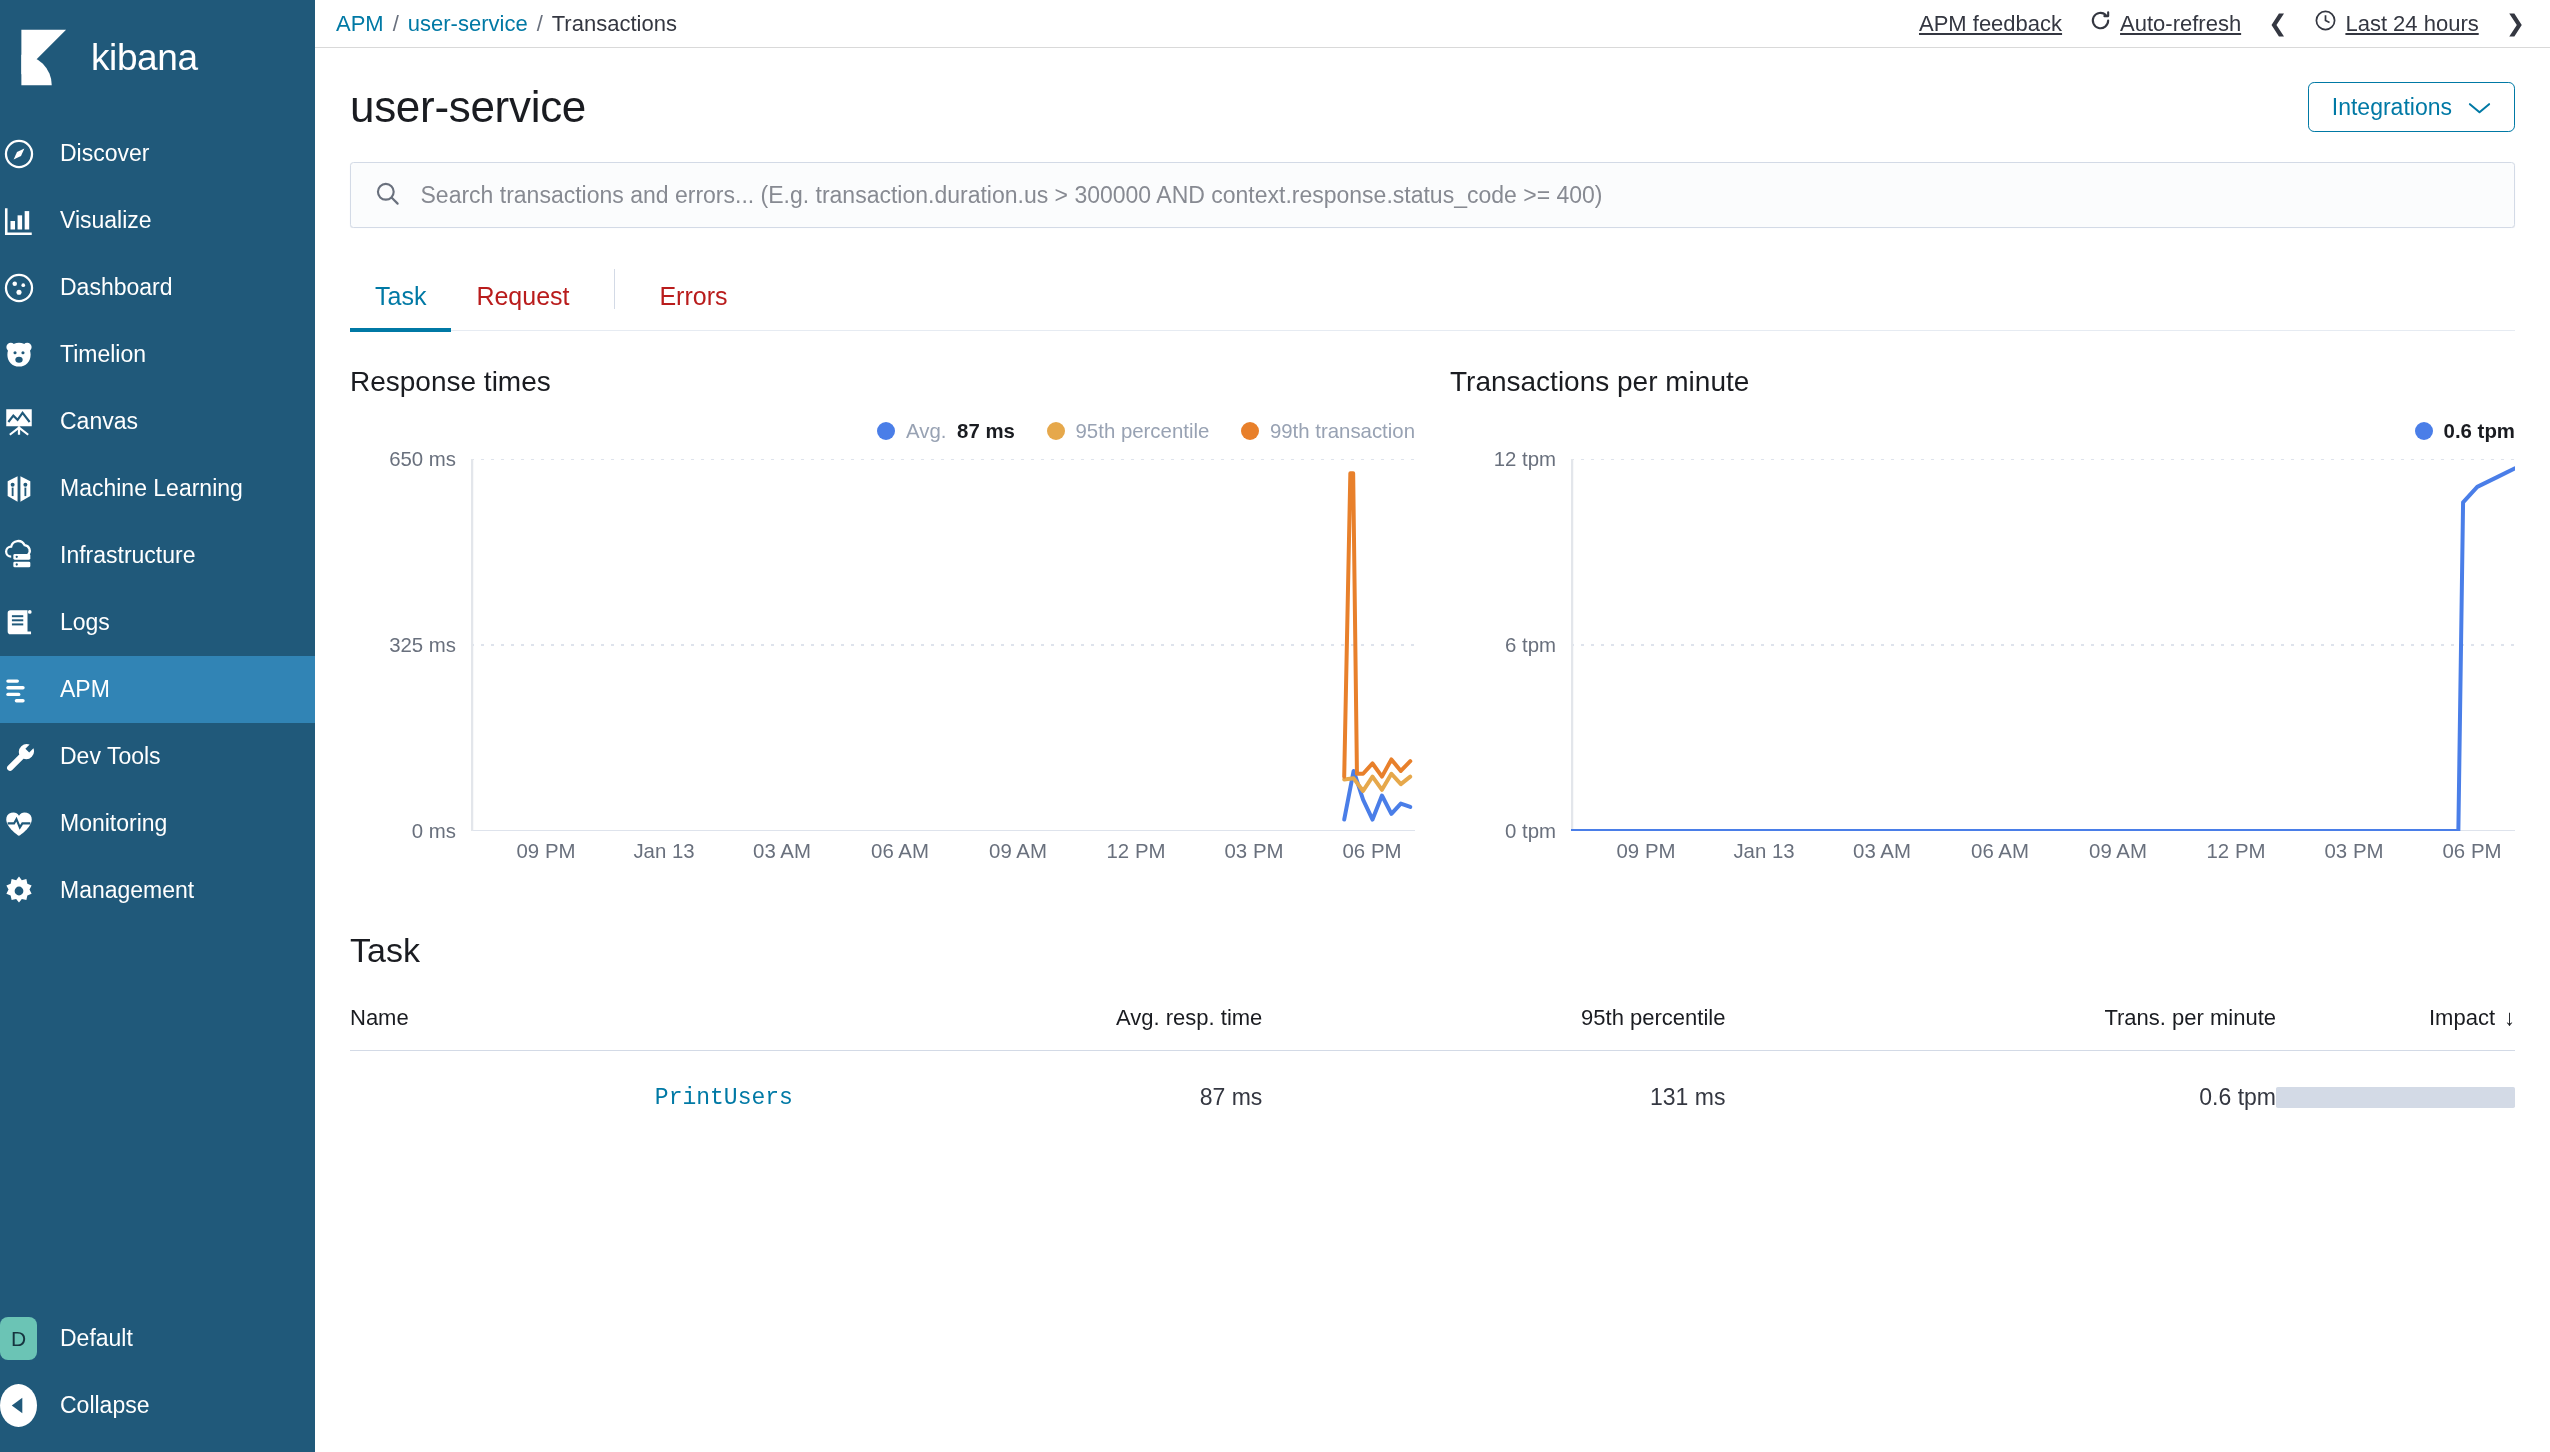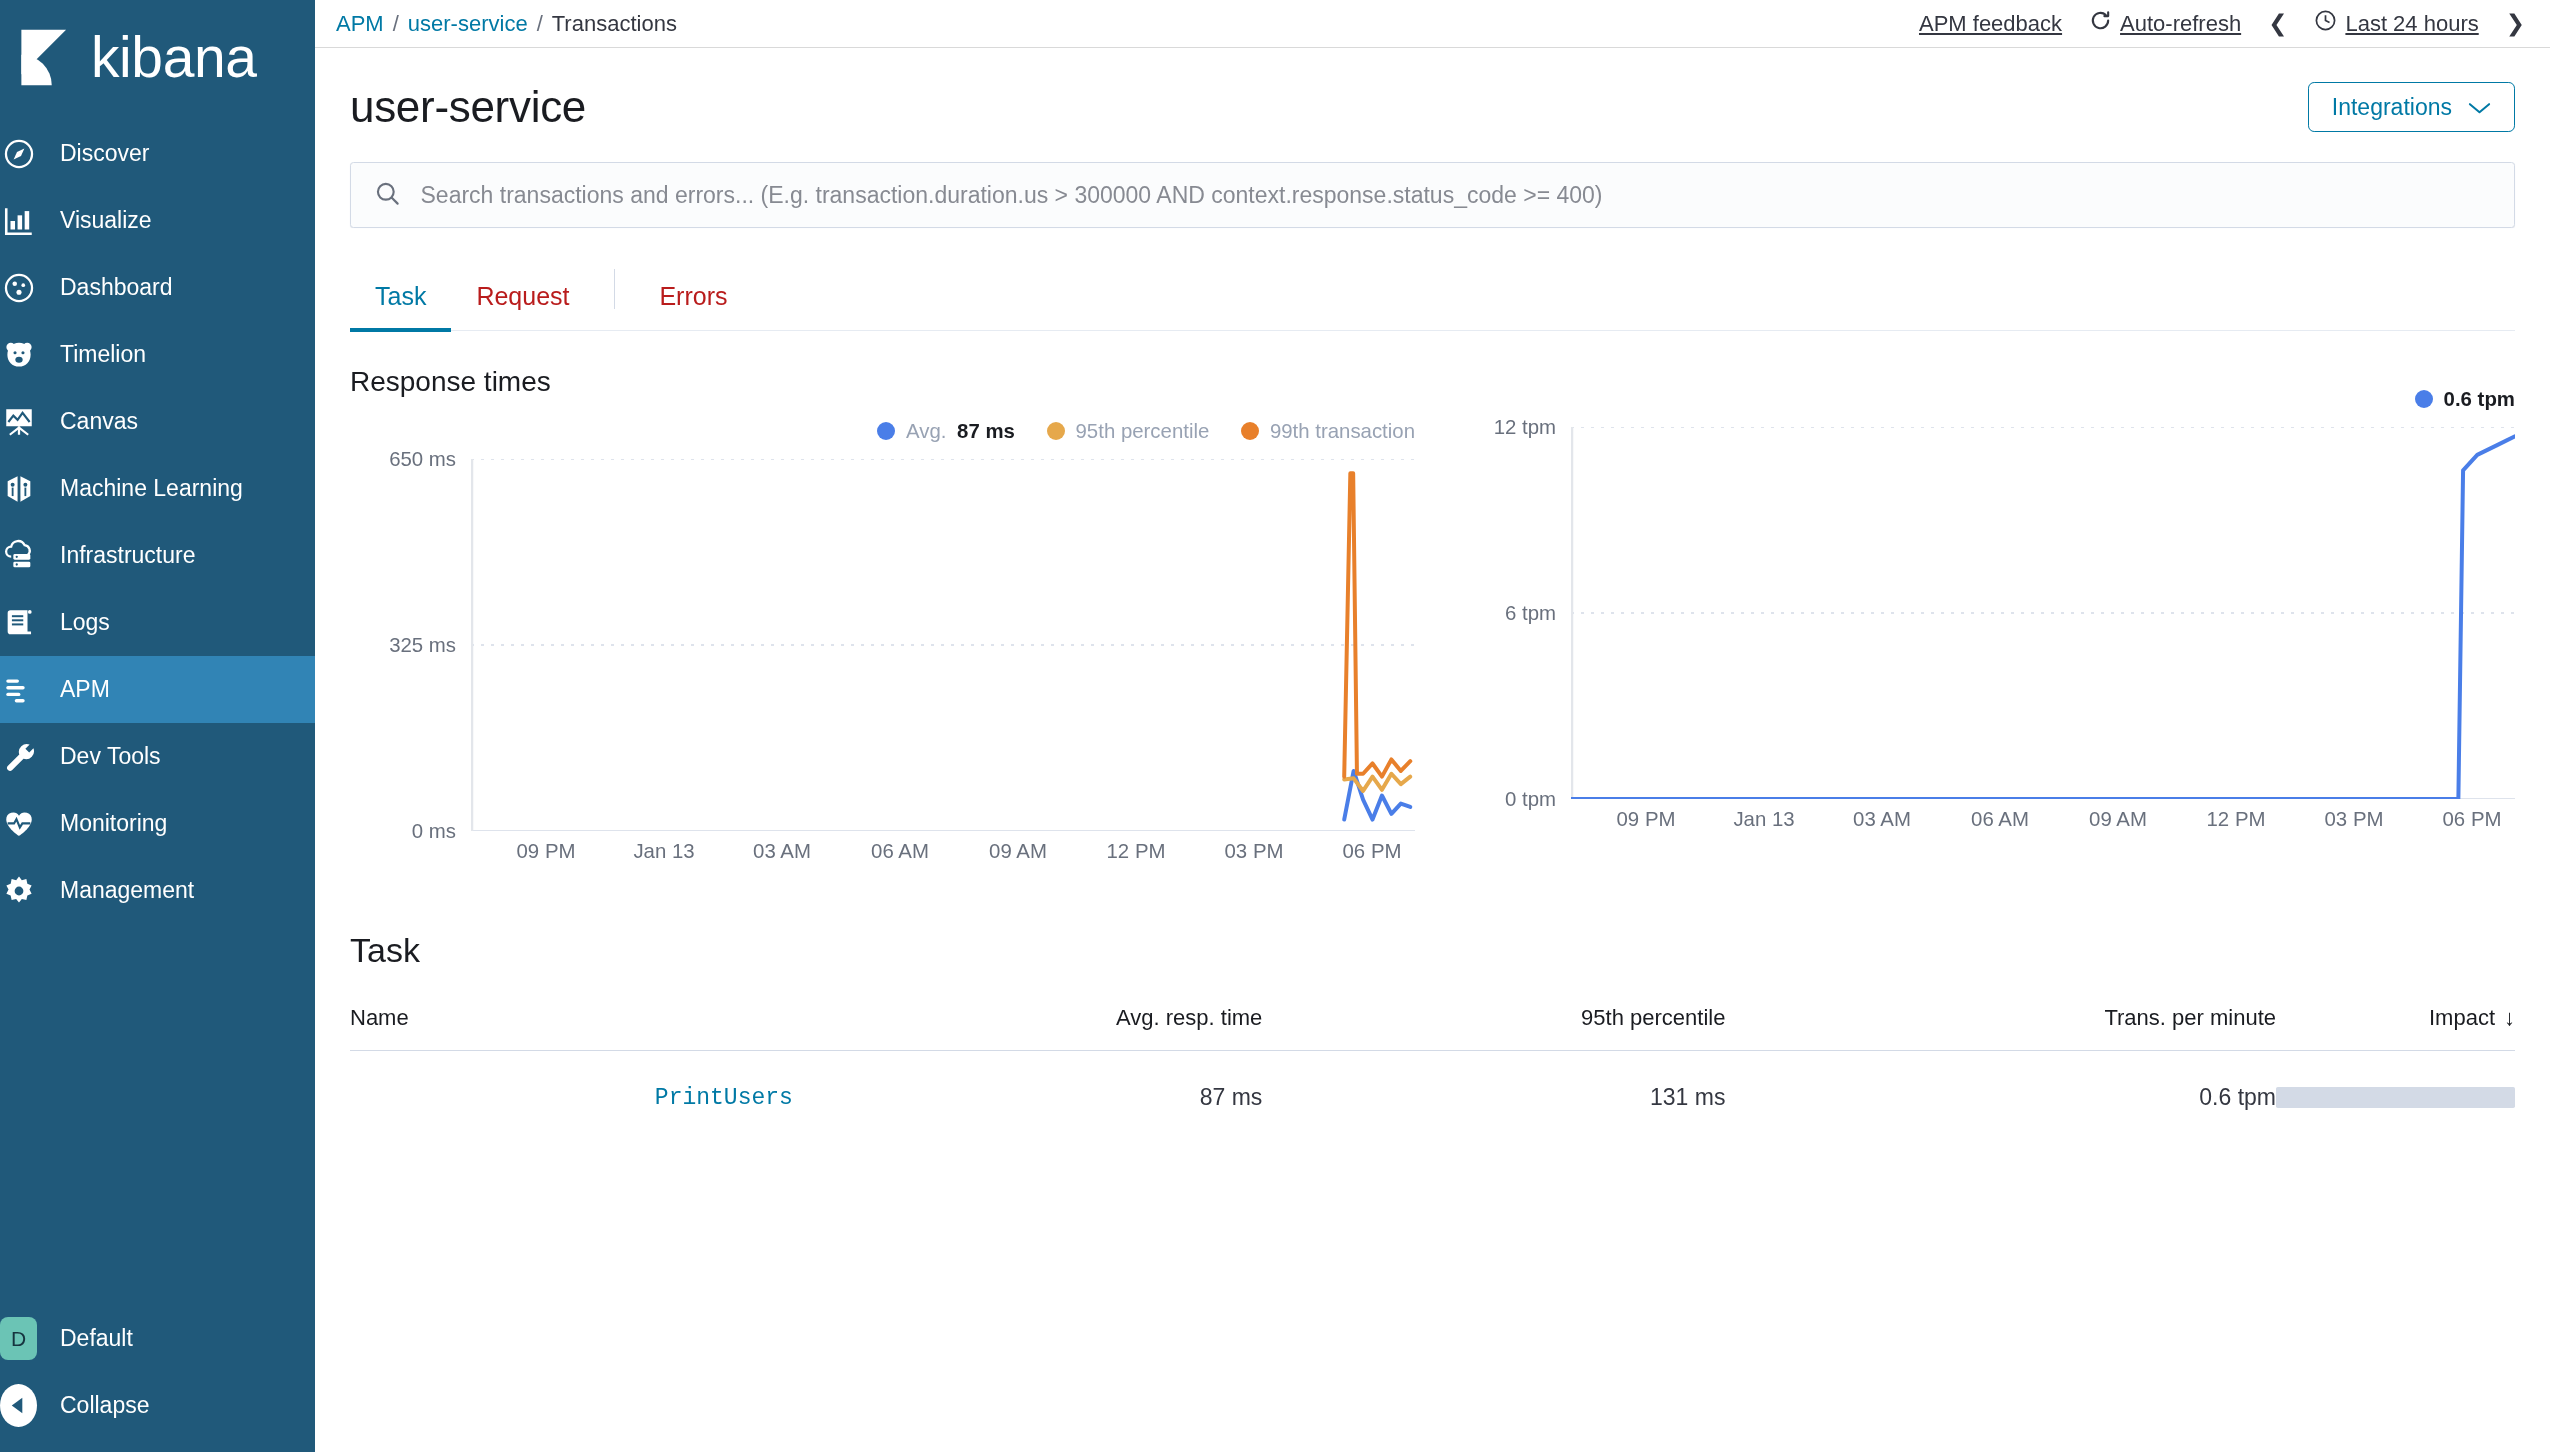--- a/index.html
+++ b/index.html
@@ -17,21 +17,21 @@
     background: #20597a;
     display: flex; flex-direction: column;
     position: relative;
   }
   .brand {
     display: flex; align-items: center;
     height: 115px; padding-left: 16px; gap: 16px;
   }
   .brand-mark { width: 59px; height: 59px; position: relative; }
   .brand-text {
-    color: #ffffff; font-size: 57px; font-weight: 400;
+    color: #ffffff; font-size: 37px; font-weight: 400;
     letter-spacing: -0.4px; line-height: 1;
   }
   .nav { margin-top: 5.3px; }
   .nav-item {
     display: flex; align-items: center; gap: 23px;
     height: 67px; 
     color: #ffffff; font-size: 23px; cursor: pointer;
   }
   .nav-item .nav-icon {
     width: 37px; height: 37px; display: flex;
@@ -425,20 +425,21 @@
                 <div class="xlabel" style="left: 43.75%;">06 AM</div>
                 <div class="xlabel" style="left: 56.25%;">09 AM</div>
                 <div class="xlabel" style="left: 68.75%;">12 PM</div>
                 <div class="xlabel" style="left: 81.25%;">03 PM</div>
                 <div class="xlabel" style="left: 93.75%;">06 PM</div>
               </div>
           </div>
         </div>
 
         <div class="chart-card">
+          <div class="chart-title">Transactions per minute</div>
           <div class="legend">
             <span class="legend-item">
               <span class="legend-dot" style="background:#4a7ee8"></span>
               <span class="legend-strong">0.6 tpm</span>
             </span>
           </div>
           <div class="plot-wrap">
             <div class="ylabels" id="ylab1">
                 <div class="ylabel" style="top: 372px;">0 tpm</div>
                 <div class="ylabel" style="top: 186px;">6 tpm</div>

